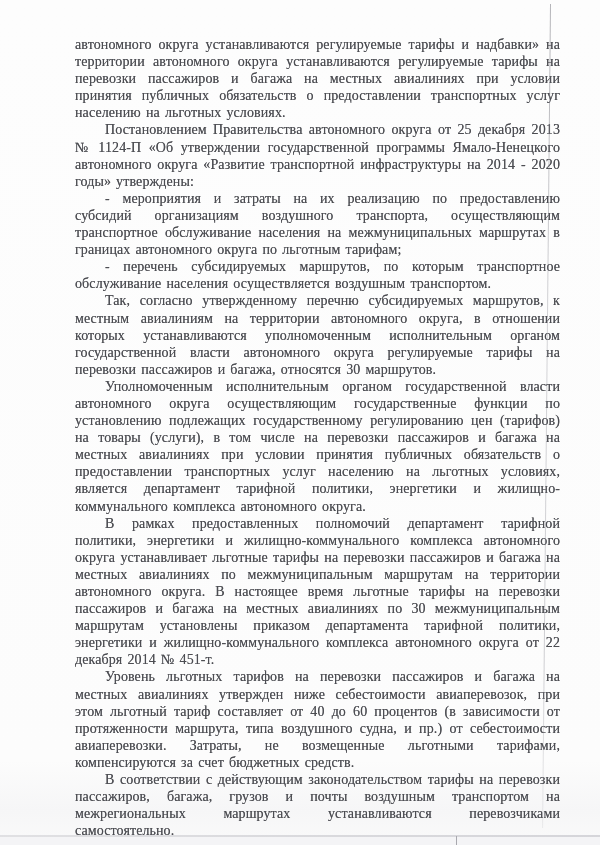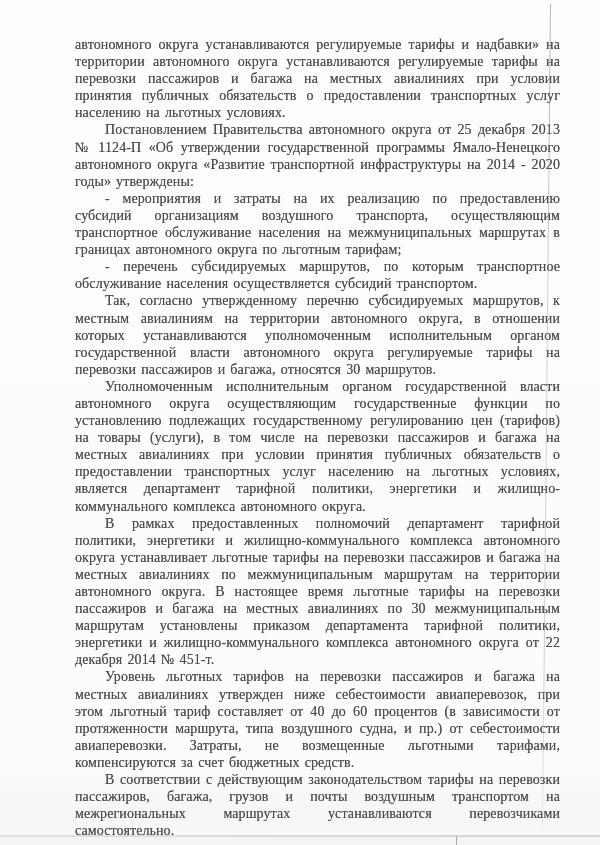--- a/index.html
+++ b/index.html
@@ -83,21 +83,21 @@
 </style>
 </head>
 <body>
 
 <div class="page">
 
   <div class="text-block">
     <p>автономного округа устанавливаются регулируемые тарифы и надбавки» на территории автономного округа устанавливаются регулируемые тарифы на перевозки пассажиров и багажа на местных авиалиниях при условии принятия публичных обязательств о предоставлении транспортных услуг населению на льготных условиях.</p>
     <p class="indented">Постановлением Правительства автономного округа от 25 декабря 2013 № 1124-П «Об утверждении государственной программы Ямало-Ненецкого автономного округа «Развитие транспортной инфраструктуры на 2014 - 2020 годы» утверждены:</p>
     <p class="indented">- мероприятия и затраты на их реализацию по предоставлению субсидий организациям воздушного транспорта, осуществляющим транспортное обслуживание населения на межмуниципальных маршрутах в границах автономного округа по льготным тарифам;</p>
-    <p class="indented">- перечень субсидируемых маршрутов, по которым транспортное обслуживание населения осуществляется субсидий транспортом.</p>
+    <p class="indented">- перечень субсидируемых маршрутов, по которым транспортное обслуживание населения осуществляется воздушным транспортом.</p>
     <p class="indented">Так, согласно утвержденному перечню субсидируемых маршрутов, к местным авиалиниям на территории автономного округа, в отношении которых устанавливаются уполномоченным исполнительным органом государственной власти автономного округа регулируемые тарифы на перевозки пассажиров и багажа, относятся 30 маршрутов.</p>
     <p class="indented">Уполномоченным исполнительным органом государственной власти автономного округа осуществляющим государственные функции по установлению подлежащих государственному регулированию цен (тарифов) на товары (услуги), в том числе на перевозки пассажиров и багажа на местных авиалиниях при условии принятия публичных обязательств о предоставлении транспортных услуг населению на льготных условиях, является департамент тарифной политики, энергетики и жилищно-коммунального комплекса автономного округа.</p>
     <p class="indented">В рамках предоставленных полномочий департамент тарифной политики, энергетики и жилищно-коммунального комплекса автономного округа устанавливает льготные тарифы на перевозки пассажиров и багажа на местных авиалиниях по межмуниципальным маршрутам на территории автономного округа. В настоящее время льготные тарифы на перевозки пассажиров и багажа на местных авиалиниях по 30 межмуниципальным маршрутам установлены приказом департамента тарифной политики, энергетики и жилищно-коммунального комплекса автономного округа от 22 декабря 2014 № 451-т.</p>
     <p class="indented">Уровень льготных тарифов на перевозки пассажиров и багажа на местных авиалиниях утвержден ниже себестоимости авиаперевозок, при этом льготный тариф составляет от 40 до 60 процентов (в зависимости от протяженности маршрута, типа воздушного судна, и пр.) от себестоимости авиаперевозки. Затраты, не возмещенные льготными тарифами, компенсируются за счет бюджетных средств.</p>
     <p class="indented">В соответствии с действующим законодательством тарифы на перевозки пассажиров, багажа, грузов и почты воздушным транспортом на межрегиональных маршрутах устанавливаются перевозчиками самостоятельно.</p>
   </div>
 
   <div class="fold-line"></div>
   <div class="bottom-band"></div>
   <div class="bottom-rule"></div>

